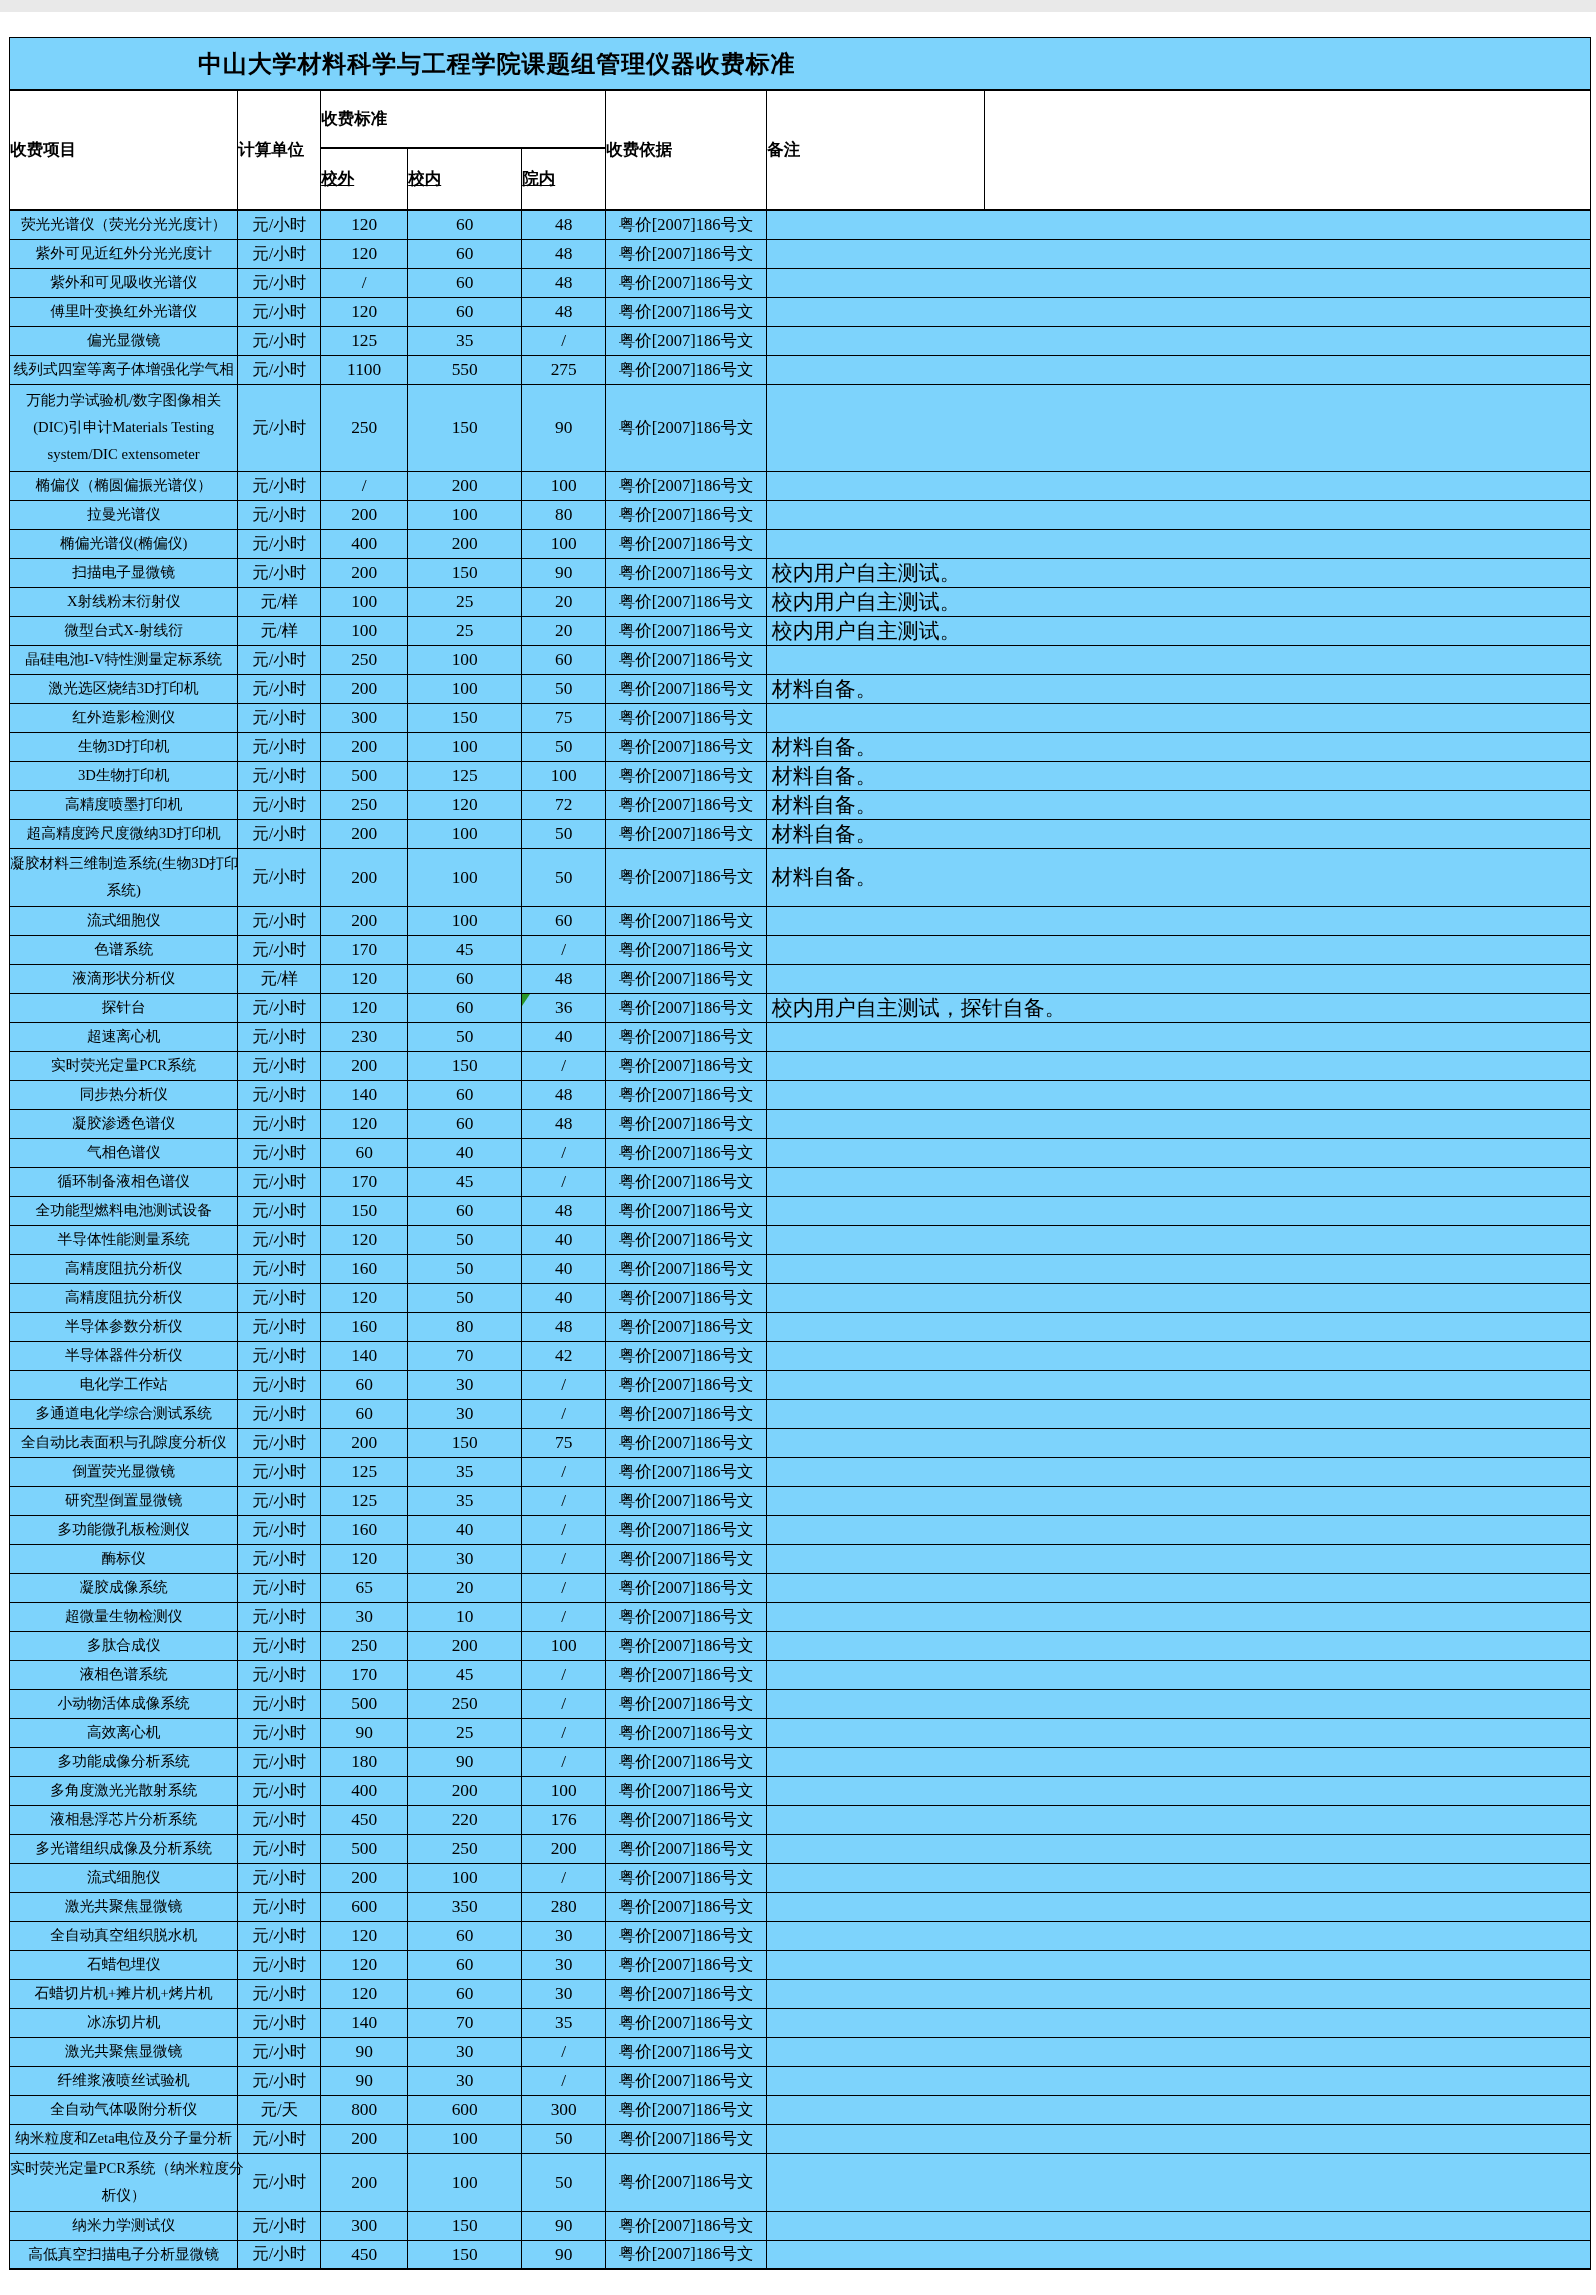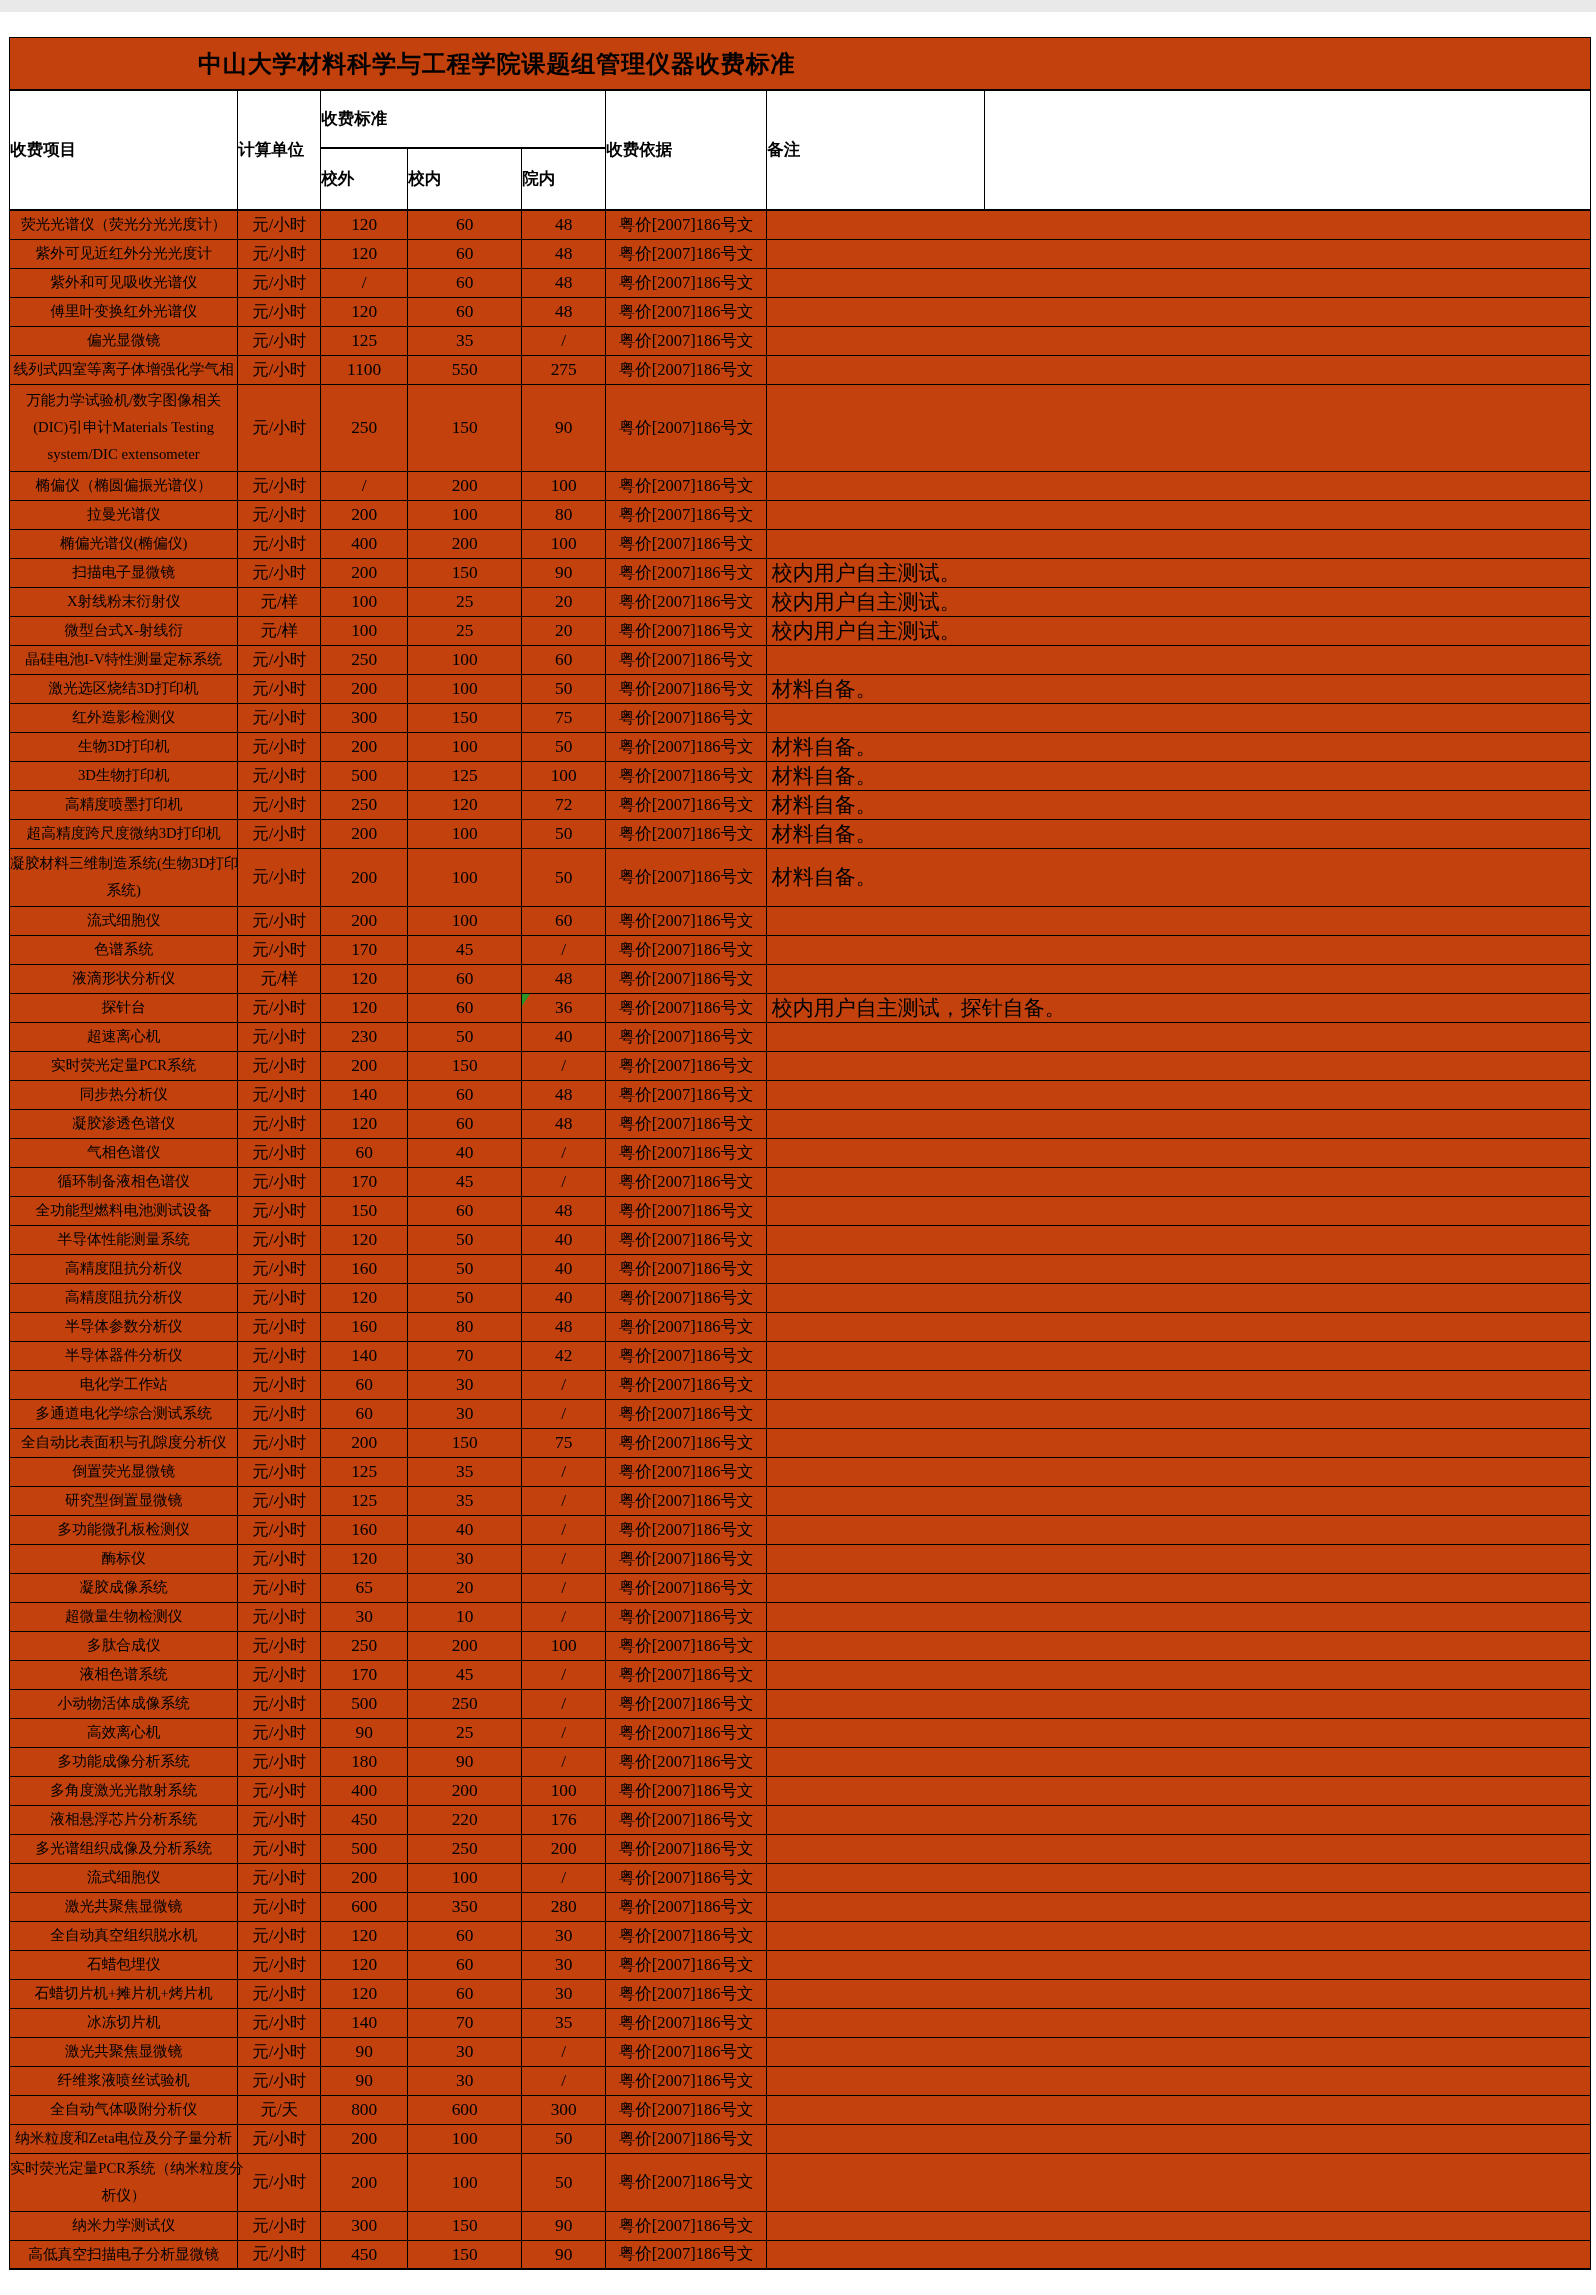--- a/index.html
+++ b/index.html
@@ -3,33 +3,33 @@
 <meta charset="utf-8">
 <style>
   html,body{margin:0;padding:0;}
   body{
     width:1596px;height:2296px;background:#ffffff;position:relative;
     font-family:"Liberation Serif","DejaVu Serif",serif;color:#000;
     overflow:hidden;
   }
   .top-strip{position:absolute;top:0;left:0;width:1596px;height:12px;background:#e9e9e9;}
   .page{position:absolute;top:37px;left:9.2px;}
-  table{border-collapse:collapse;table-layout:fixed;width:1580px;background:#c2410c;}
+  table{border-collapse:collapse;table-layout:fixed;width:1580px;background:#7dd3fc;}
   col.c1{width:228px}col.c2{width:83px}col.c3{width:87px}col.c4{width:114px}
   col.c5{width:84px}col.c6{width:161px}col.c7{width:218px}col.c8{width:606px}
   td,th{border:1.8px solid #000;vertical-align:middle;padding:0;overflow:visible;}
   
   tr.title-row td{border-bottom:2.8px solid #000;height:51px;}
   .title-inner{width:973px;text-align:center;font-weight:bold;font-size:24px;letter-spacing:0.9px;}
   
   thead th{font-weight:bold;font-size:16.5px;text-align:left;background:#fff;}
   tr.head-1{height:58px;}
   tr.head-2{height:62px;}
   th.standard{border-bottom:2.8px solid #000;}
-  tr.head-2 th{border-bottom:2.8px solid #000;}
+  tr.head-2 th{border-bottom:2.8px solid #000;text-decoration:underline;}
   th.rspan{border-bottom:2.8px solid #000;}
   
   tbody tr{height:29px;}
   tbody tr.h2{height:58px;}
   tbody tr.h3{height:87px;}
   td.c-item{font-size:14.7px;text-align:center;white-space:pre;line-height:1.85;}
   td.c-unit{font-size:16.5px;text-align:center;white-space:nowrap;}
   td.c-num{font-size:17.4px;text-align:center;white-space:nowrap;}
   td.c-in{position:relative;}
   td.c-basis{font-size:16.5px;text-align:center;white-space:nowrap;}

